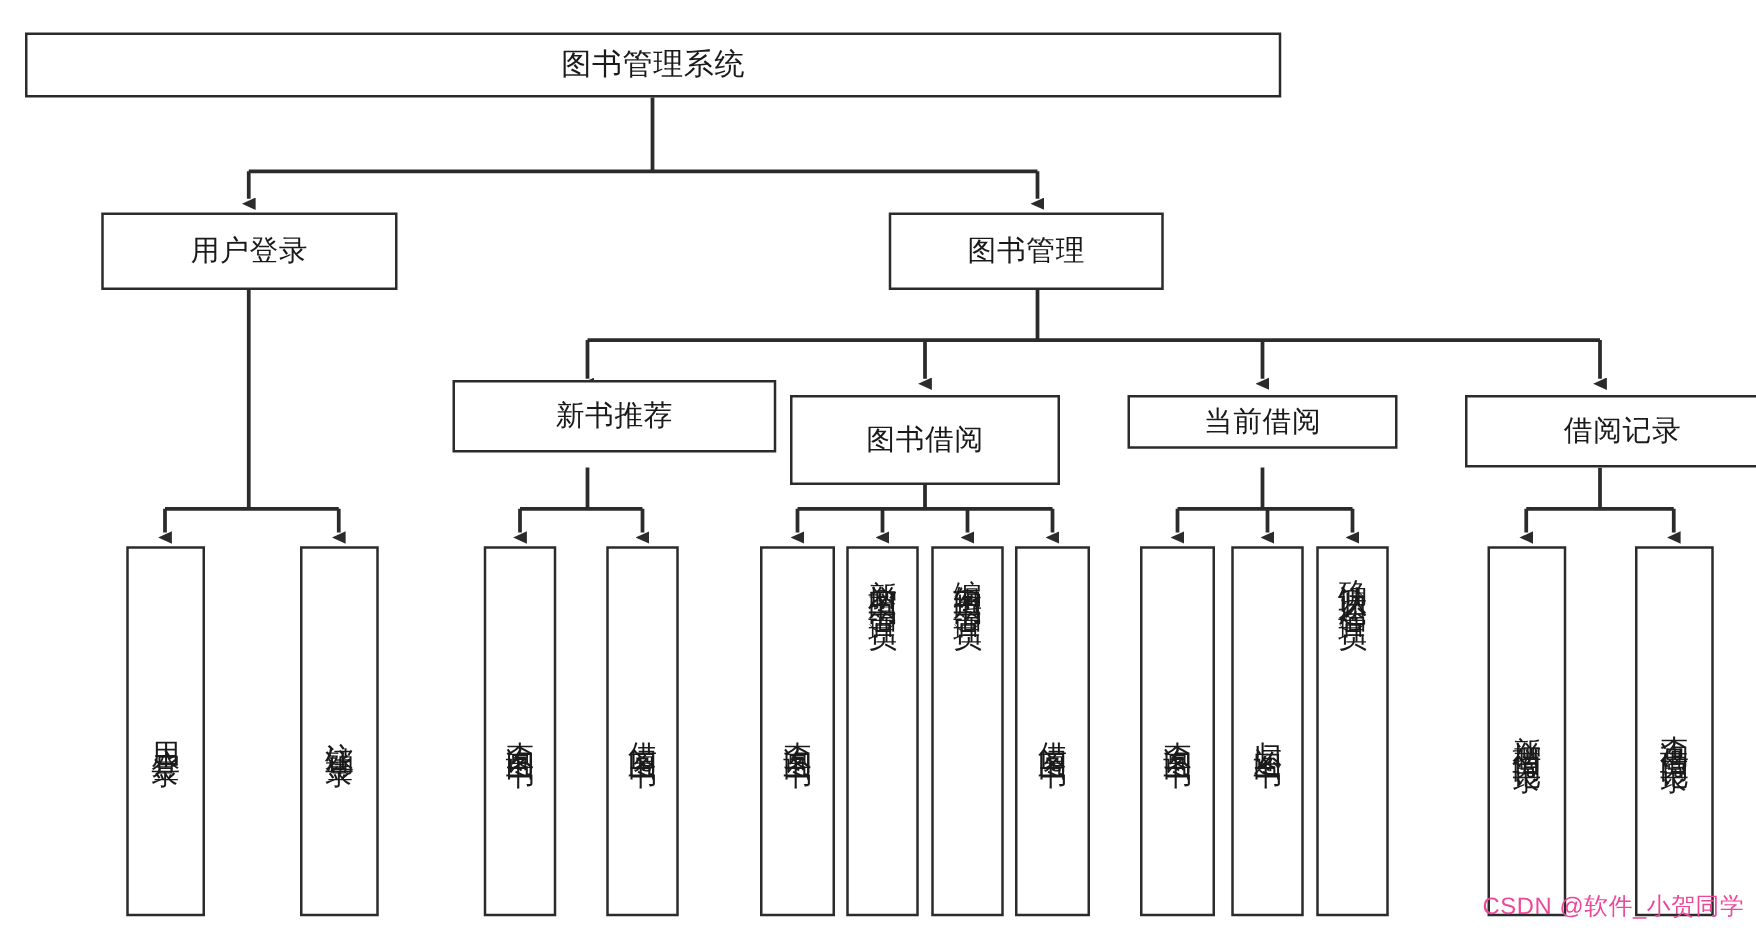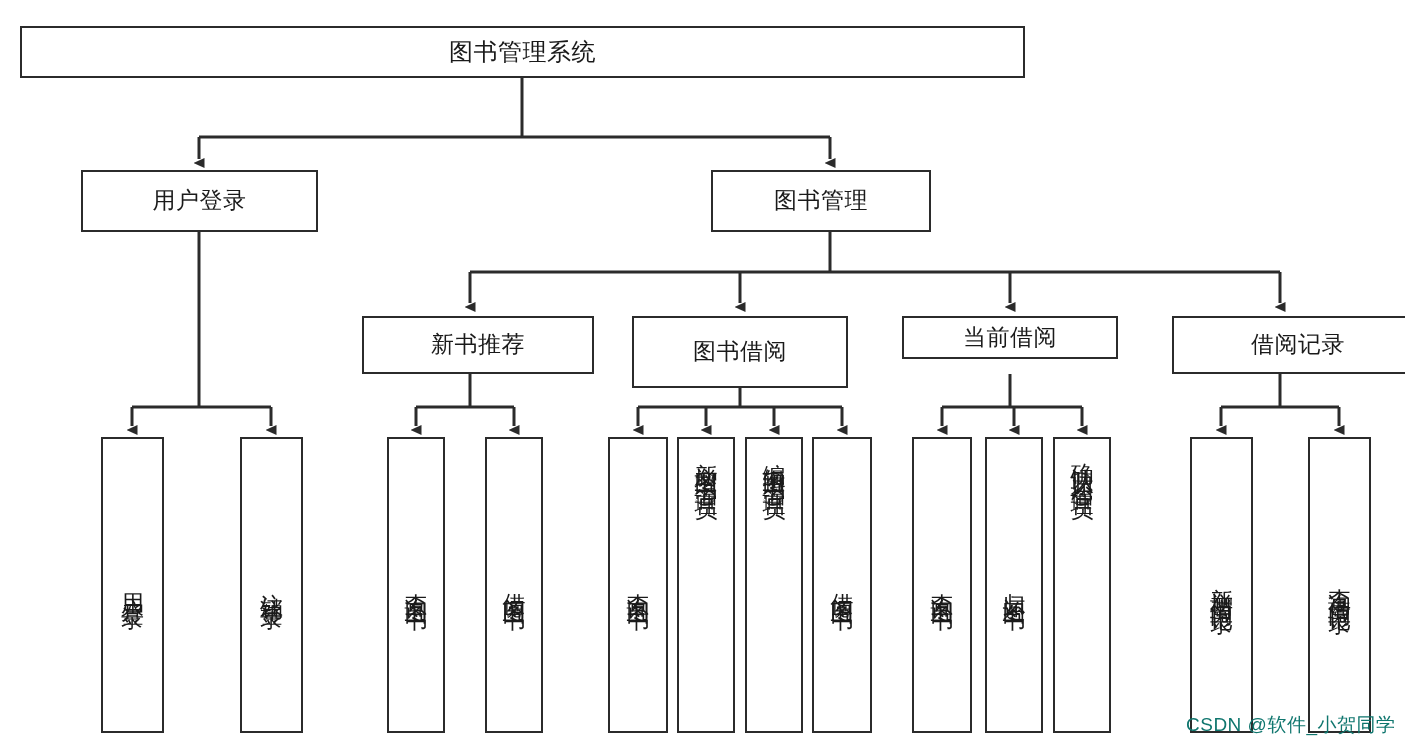--- a/index.html
+++ b/index.html
@@ -62,21 +62,21 @@
     text-orientation: upright;
     font-size: 23px;
     letter-spacing: 5px;
     line-height: 1;
   }
   .watermark {
     position: absolute;
     left: 1186px;
     top: 712px;
     font-size: 19px;
-    color: #0f766e;
+    color: #ec4899;
     white-space: nowrap;
     letter-spacing: 0.5px;
   }
 </style>
 </head>
 <body>
 
 <div id="canvas">
 
   <svg id="connectors" viewBox="0 0 1405 747" xmlns="http://www.w3.org/2000/svg">
@@ -133,21 +133,21 @@
     <span class="node-label">图书管理系统</span>
   </div>
 
   <div class="node horiz" style="left:81px;top:170px;width:237px;height:62px;">
     <span class="node-label">用户登录</span>
   </div>
   <div class="node horiz" style="left:711px;top:170px;width:220px;height:62px;">
     <span class="node-label">图书管理</span>
   </div>
 
-  <div class="node horiz" style="left:362px;top:316px;width:232px;height:58px;">
+  <div class="node horiz" style="left:362px;top:304px;width:259px;height:58px;">
     <span class="node-label">新书推荐</span>
   </div>
   <div class="node horiz" style="left:632px;top:316px;width:216px;height:72px;">
     <span class="node-label">图书借阅</span>
   </div>
   <div class="node horiz" style="left:902px;top:316px;width:216px;height:43px;">
     <span class="node-label">当前借阅</span>
   </div>
   <div class="node horiz" style="left:1172px;top:316px;width:252px;height:58px;">
     <span class="node-label">借阅记录</span>

